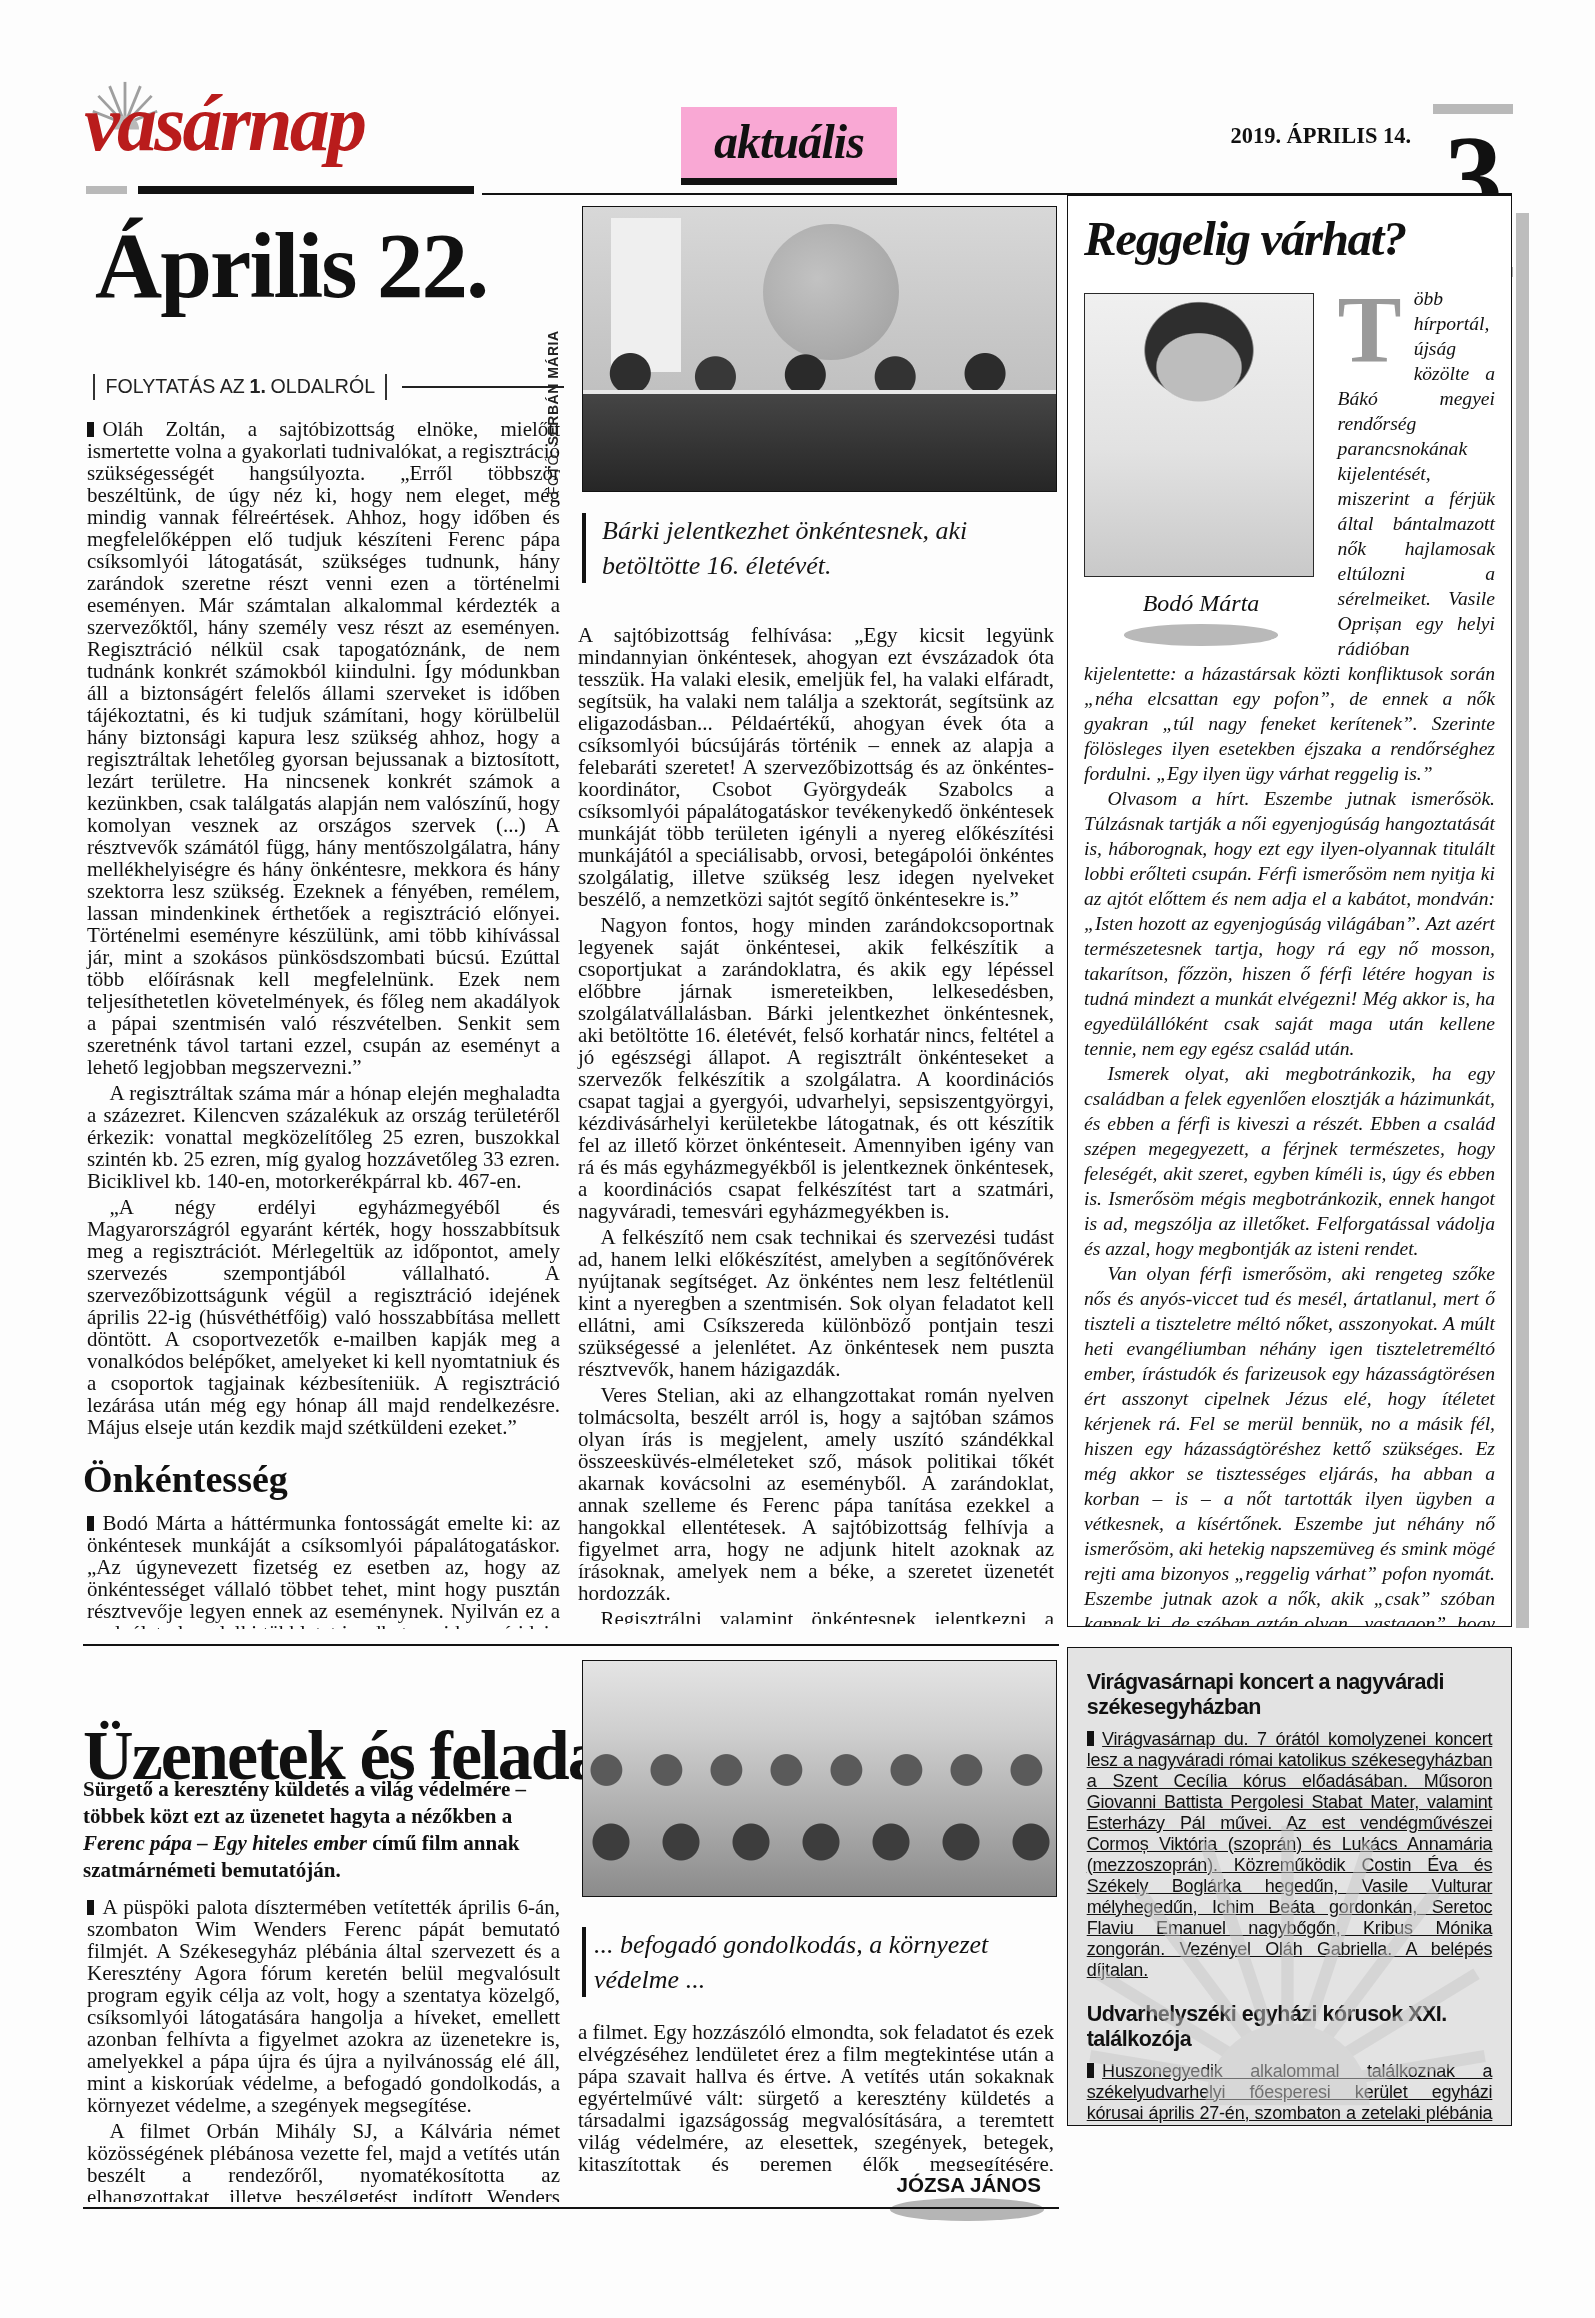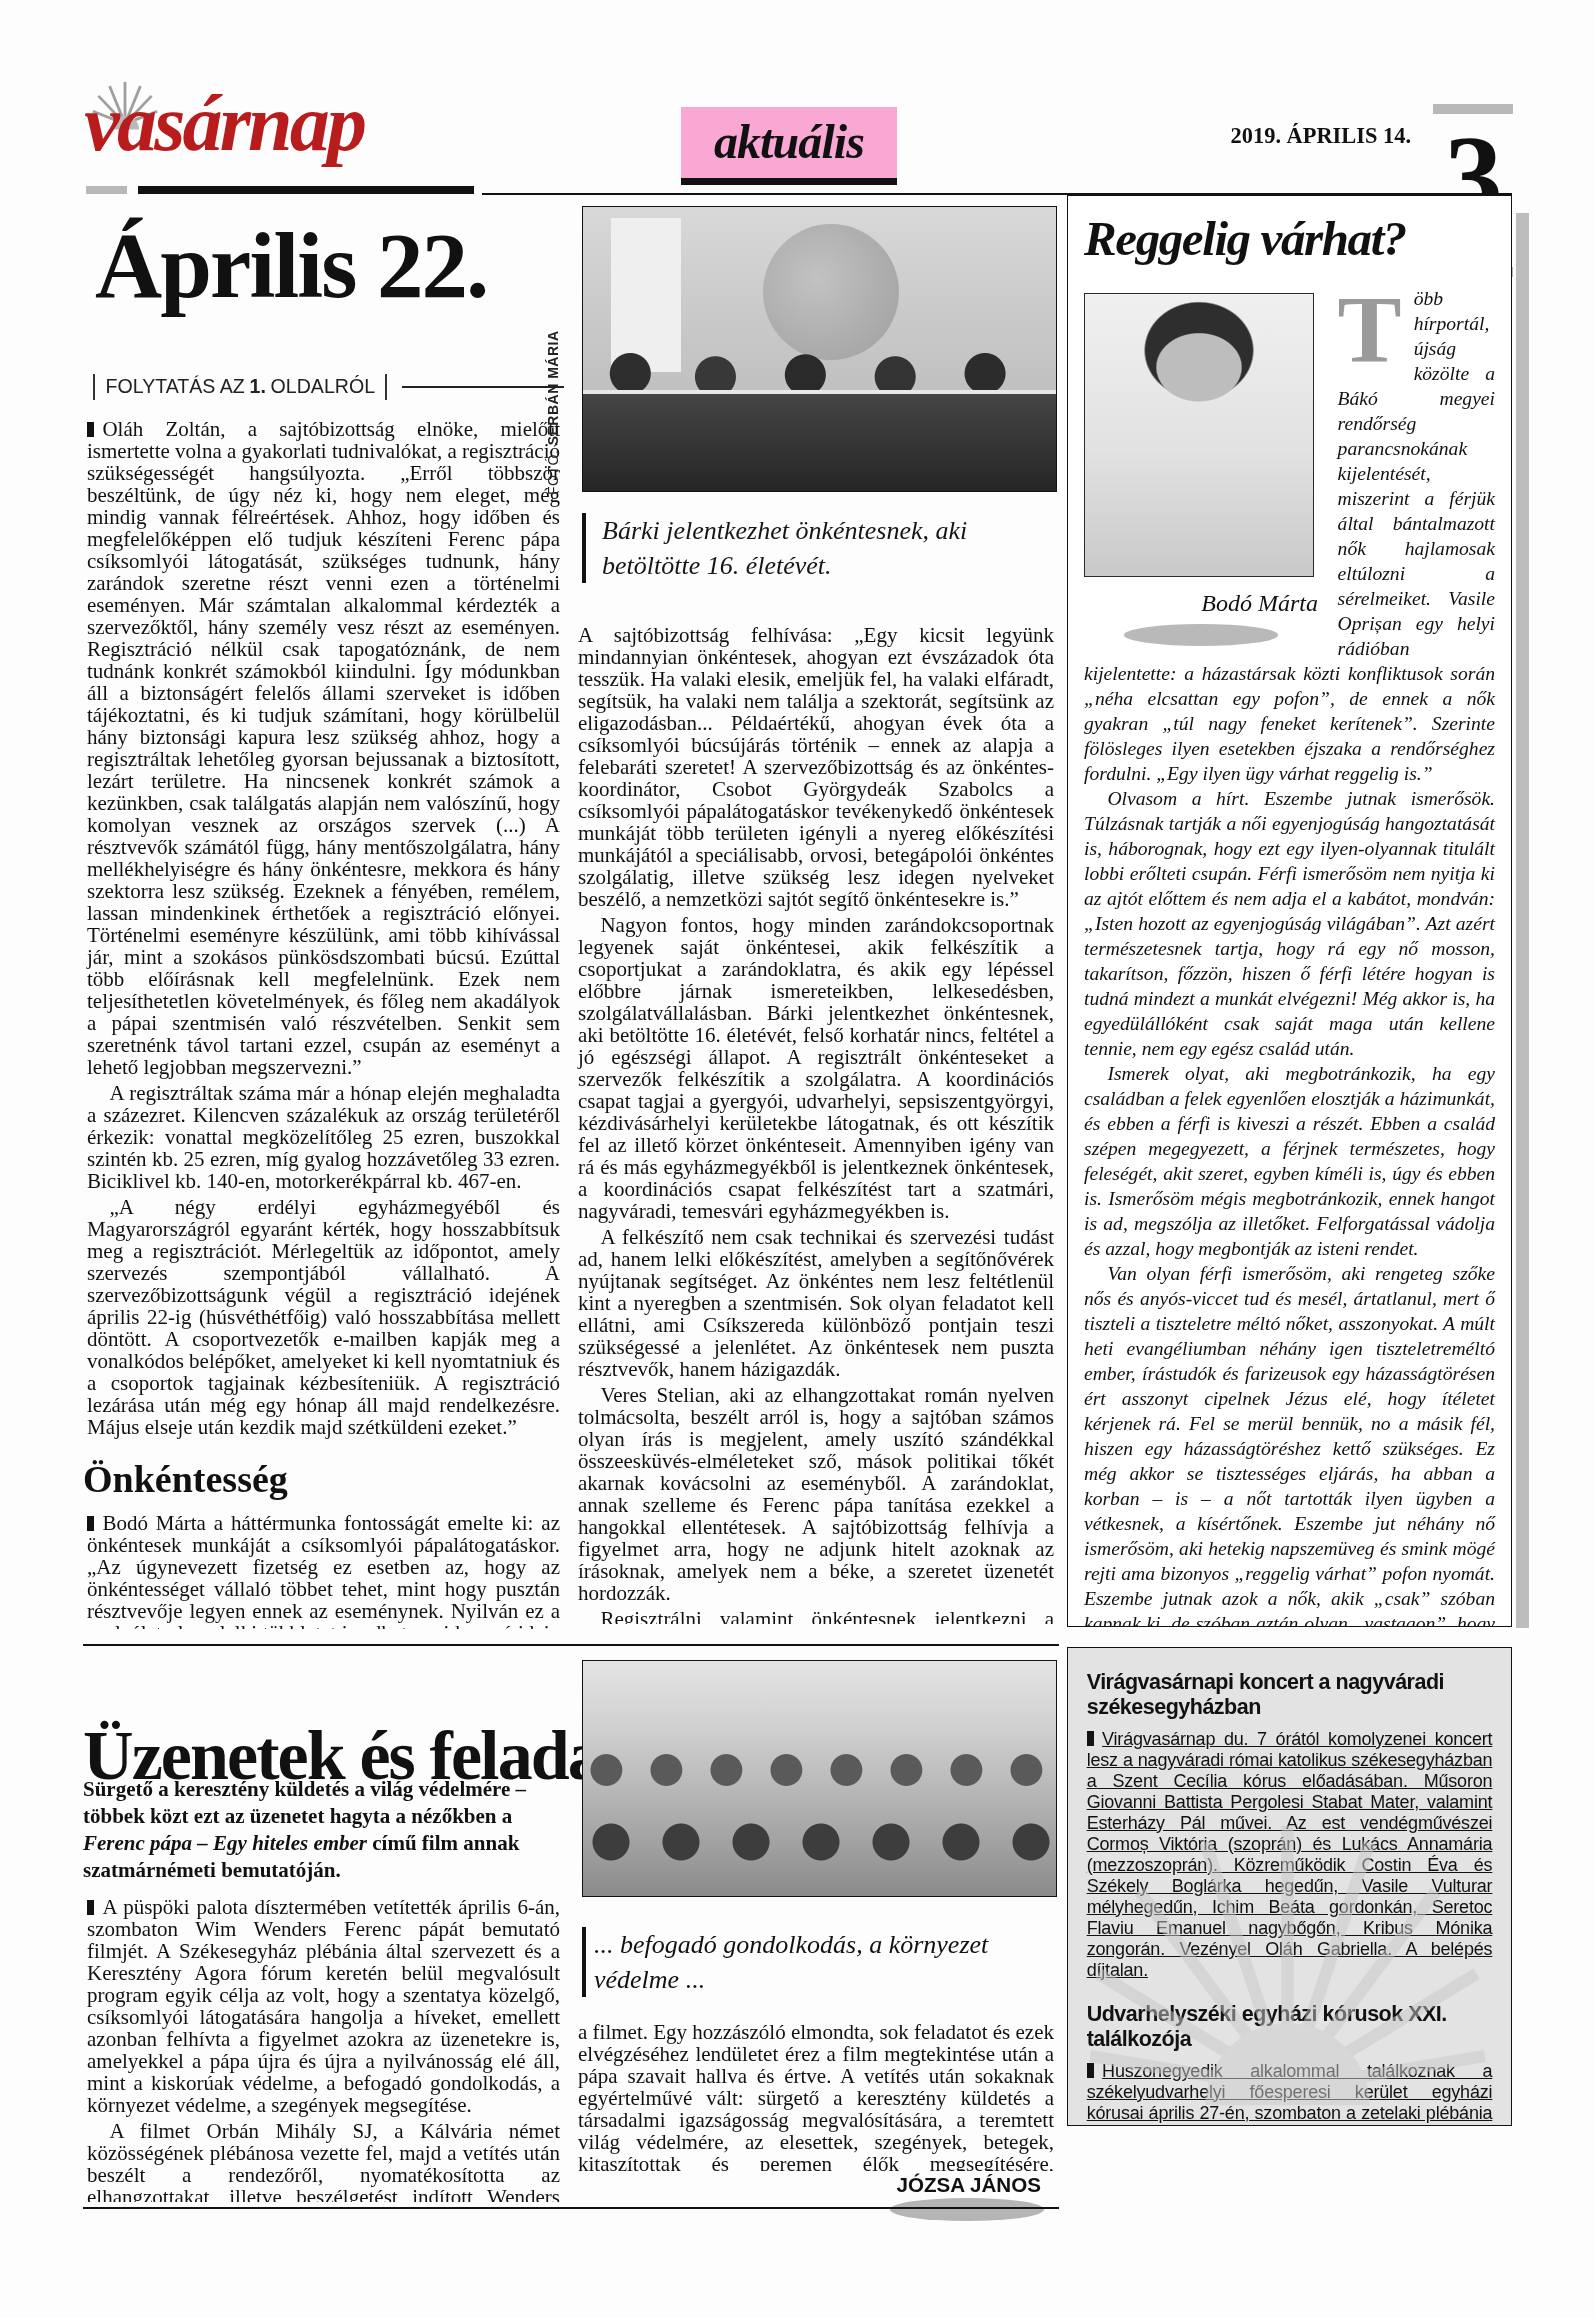--- a/index.html
+++ b/index.html
@@ -57,21 +57,21 @@
   .credit-vert b{font-weight:bold;}
   .caption1{position:absolute;left:582px;top:513px;width:458px;border-left:4.2px solid #121212;
             padding-left:16px;font:italic 26px/35px "Liberation Serif",serif;color:#161616;}
   .flow-b{position:absolute;left:574px;top:620px;width:484px;height:1004px;overflow:hidden;}
   .source-label{font-family:"Liberation Sans",sans-serif;font-weight:bold;font-size:18px;letter-spacing:-0.5px;}
   
   .opinion{position:absolute;left:1067px;top:195px;width:445px;height:1432px;border:1.9px solid #121212;
            box-sizing:border-box;background:#fff;padding:13px 16px 9.3px 16px;overflow:hidden;}
   .opinion-shadow{position:absolute;left:1516px;top:213px;width:13px;height:1415px;background:#bdbdbd;}
   .h2-opinion{font:bold italic 49px/54px "Liberation Serif",serif;letter-spacing:-1.4px;margin:2.8px 0 20.6px 0;}
-  .portrait-wrap{float:left;width:234px;margin:6.5px 19.6px 3.7px 0;text-align:right;}
+  .portrait-wrap{float:left;width:234px;margin:6.5px 19.6px 3.7px 0;text-align:center;}
   .photo-portrait{width:230px;height:284px;border:1.4px solid #2a2a2a;box-sizing:border-box;
      background:
        radial-gradient(ellipse 70px 56px at 50% 26%,#bdbdbd 60%,transparent 62%),
        radial-gradient(ellipse 89px 79px at 50% 20%,#2e2e2e 60%,transparent 62%),
        linear-gradient(180deg,#f0f0f0 0%,#e2e2e2 55%,#c9c9c9 100%);}
   .portrait-caption{font:italic 24px/28px "Liberation Serif",serif;margin-top:12px;}
   .gray-ellipse{width:154px;height:21.5px;background:#b9b9b9;border-radius:50%;margin:7.5px auto 0 auto;}
   .op-body p{margin:0;font:italic 19.6px/25px "Liberation Serif",serif;text-align:justify;}
   .op-body p + p{text-indent:23.4px;}
   .dropcap{float:left;font:bold 96px/79px "Liberation Serif",serif;color:#9a9a9a;

